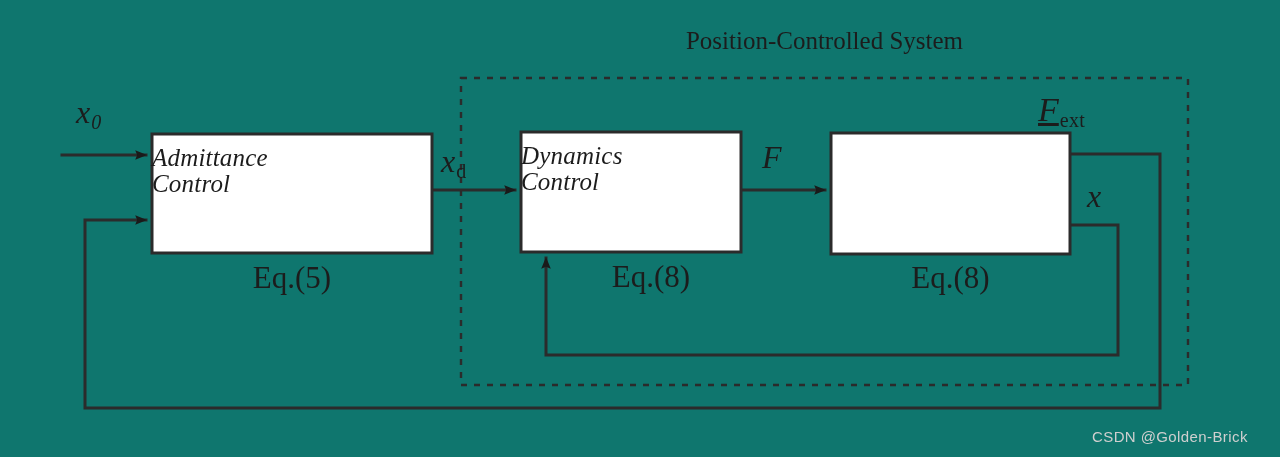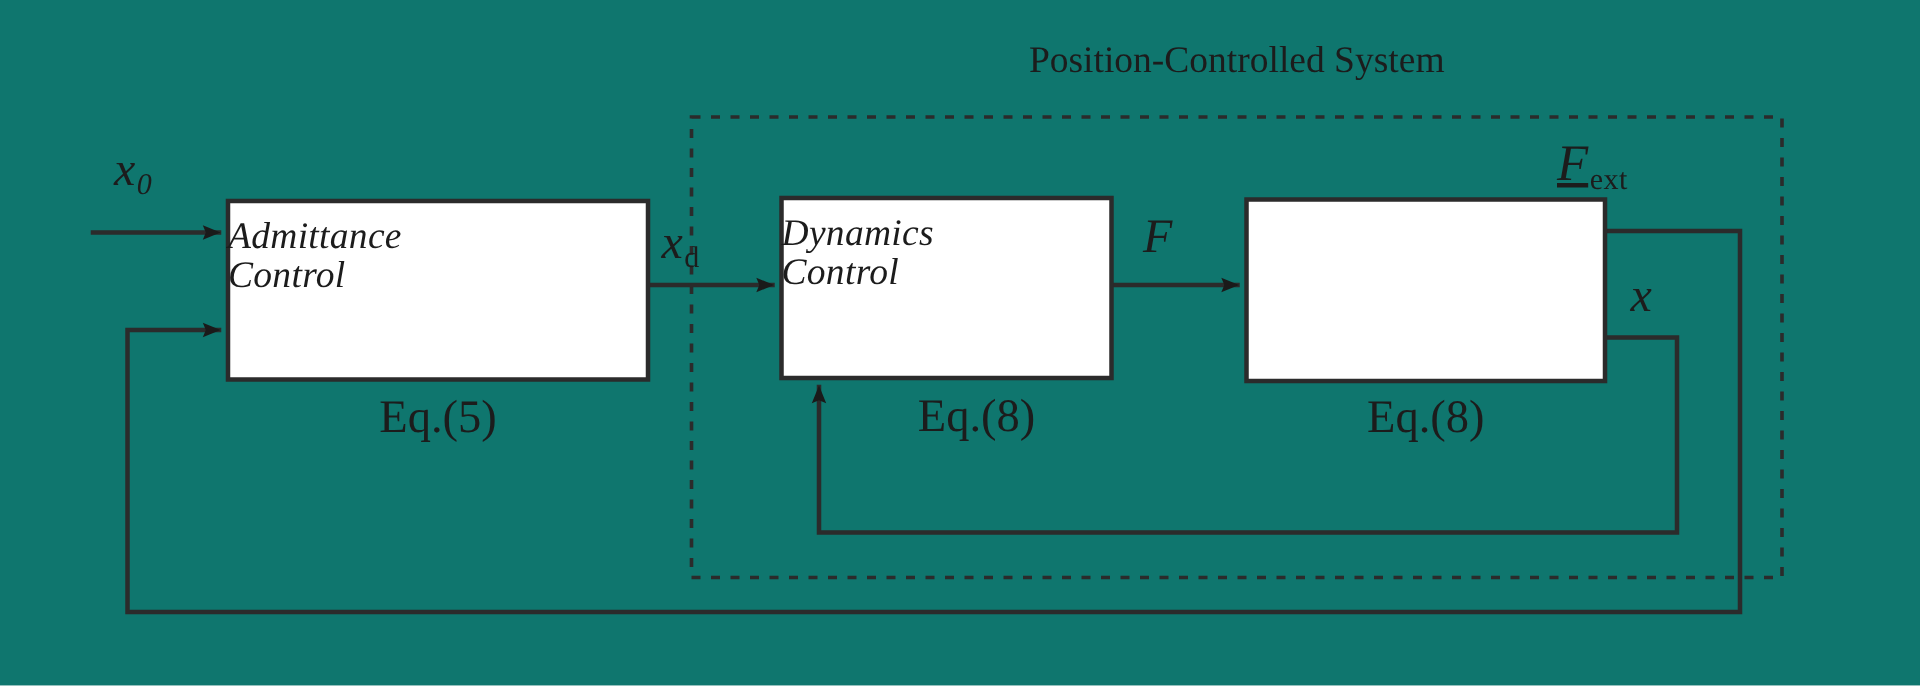--- a/index.html
+++ b/index.html
@@ -141,14 +141,15 @@
   <div class="lbl sig num" style="left:76px; top:96px;text-align:center;"><span>x</span><sub>0</sub></div>
 
   <div class="lbl sig" style="left:441px; top:145px;"><span>x</span><sub>d</sub></div>
 
   <div class="lbl sig" style="left:762px; top:141px;"><span>F</span></div>
 
   <div class="lbl sig" style="left:1038px; top:92px; font-size:34px;text-decoration:underline;"><span>F</span><sub>ext</sub></div>
 
   <div class="lbl sig" style="left:1087px; top:180px;"><span>x</span></div>
 
+  <div class="watermark" style="left:1092px; top:428px;">CSDN @Golden-Brick</div>
 
 </div>
 
 </body></html>

